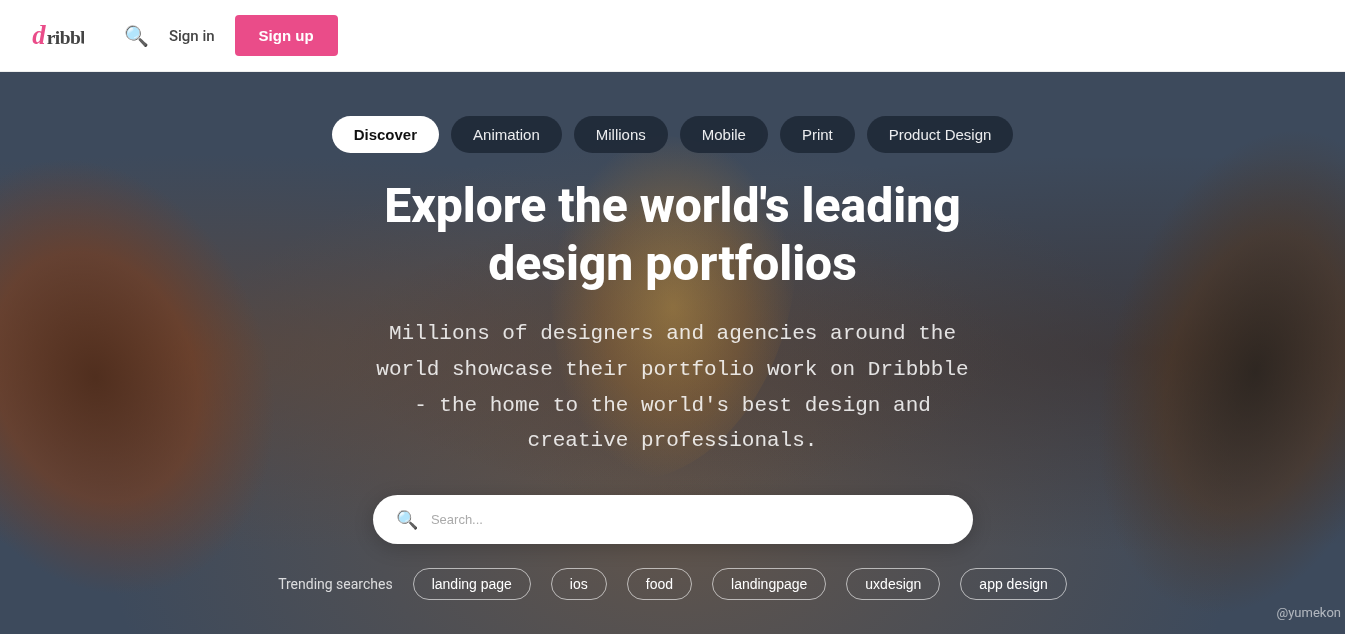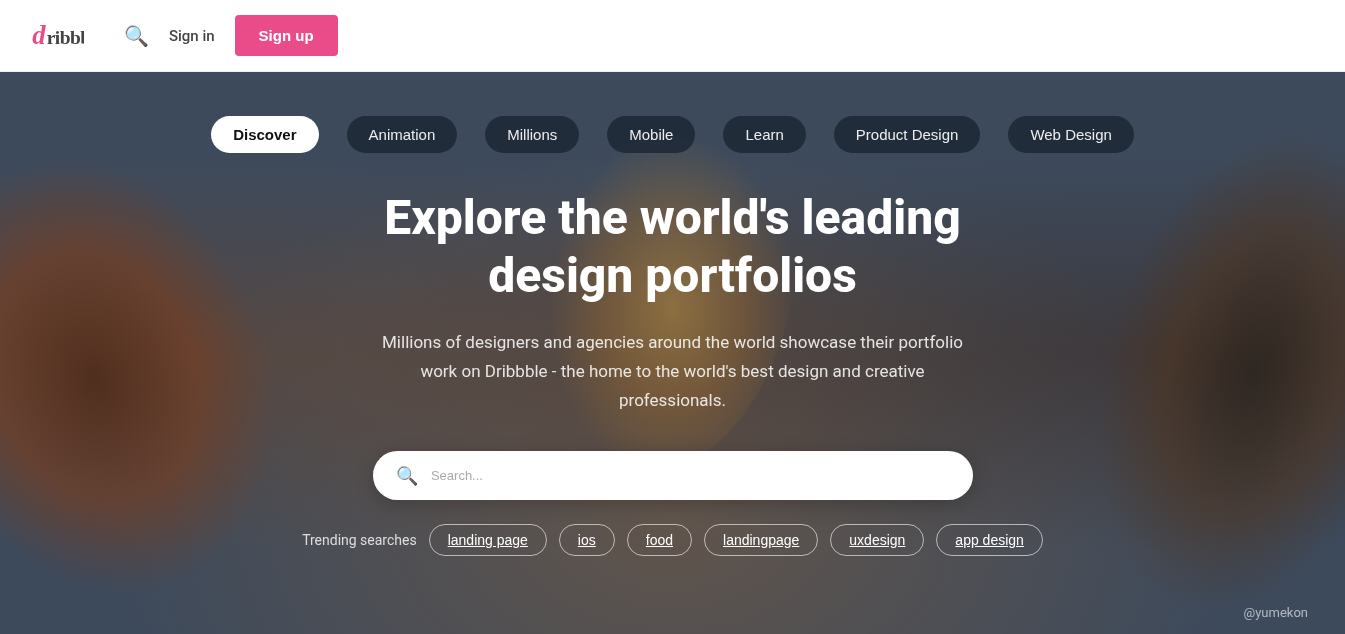--- a/index.html
+++ b/index.html
@@ -138,21 +138,21 @@
       width: 250px;
       height: 350px;
       background: radial-gradient(ellipse, rgba(200,150,60,0.5) 0%, rgba(180,120,40,0.3) 40%, transparent 70%);
       border-radius: 30% 70% 70% 30% / 30% 30% 70% 70%;
     }
 
     
     .category-bar {
       display: flex;
       align-items: center;
-      gap: 28px;
+      gap: 12px;
       margin-top: 44px;
       position: relative;
       z-index: 2;
       flex-wrap: nowrap;
     }
 
     .category-pill {
       padding: 10px 22px;
       border-radius: 50px;
       font-size: 15px;
@@ -172,38 +172,39 @@
       background: #1f2937;
       color: #fff;
       opacity: 0.9;
     }
 
     
     .hero-content {
       position: relative;
       z-index: 2;
       text-align: center;
-      margin-top: 36px;
+      margin-top: 24px;
       padding: 0 20px;
     }
 
     .hero-title {
       font-size: 48px;
       font-weight: 800;
       color: #fff;
       line-height: 1.2;
       margin-bottom: 24px;
     }
 
     .hero-subtitle {
-      font-size: 17px;
+      font-size: 21px;
       color: rgba(255,255,255,0.85);
       line-height: 1.7;
       max-width: 600px;
       margin: 0 auto 36px;
+      font-family: Liberation Mono, monospace;
     }
 
     
     .search-bar-wrapper {
       position: relative;
       z-index: 2;
       width: 600px;
     }
 
     .search-bar {
@@ -233,49 +234,48 @@
     .search-bar input::placeholder {
       color: #aaa;
     }
 
     
     .trending-row {
       position: relative;
       z-index: 2;
       display: flex;
       align-items: center;
-      gap: 12px;
+      gap: 20px;
       margin-top: 24px;
       flex-wrap: wrap;
       justify-content: center;
     }
 
     .trending-label {
       font-size: 14px;
       color: rgba(255,255,255,0.8);
       font-weight: 400;
     }
 
     .trending-tag {
       padding: 7px 18px;
       border-radius: 50px;
       border: 1.5px solid rgba(255,255,255,0.6);
       color: #fff;
       font-size: 14px;
       background: transparent;
       cursor: pointer;
       font-weight: 400;
-      text-decoration: underline;
     }
 
     
     .attribution {
       position: absolute;
       bottom: 14px;
-      right: 37px;
+      right: 4px;
       font-size: 13px;
       color: rgba(255,255,255,0.6);
       z-index: 2;
     }
   </style>
 </head>
 <body>
 
 <nav class="navbar">
   <div class="logo">
@@ -297,23 +297,22 @@
   <div class="hero-bg"></div>
   <div class="hero-shape-left"></div>
   <div class="hero-shape-right"></div>
   <div class="hero-shape-center"></div>
 
   <div class="category-bar">
     <button class="category-pill active">Discover</button>
     <button class="category-pill dark">Animation</button>
     <button class="category-pill dark">Millions</button>
     <button class="category-pill dark">Mobile</button>
-    <button class="category-pill dark">Learn</button>
+    <button class="category-pill dark">Print</button>
     <button class="category-pill dark">Product Design</button>
-    <button class="category-pill dark">Web Design</button>
   </div>
 
   <div class="hero-content">
     <h1 class="hero-title">
       <span>Explore the world's leading</span><br>
       <span>design portfolios</span>
     </h1>
     <p class="hero-subtitle">Millions of designers and agencies around the world showcase their portfolio work on Dribbble - the home to the world's best design and creative professionals.</p>
   </div>
 

